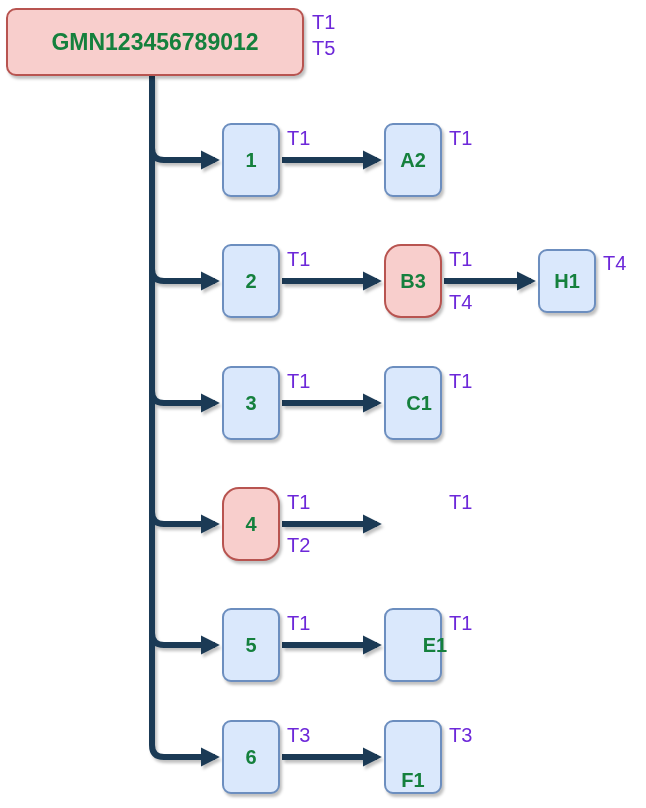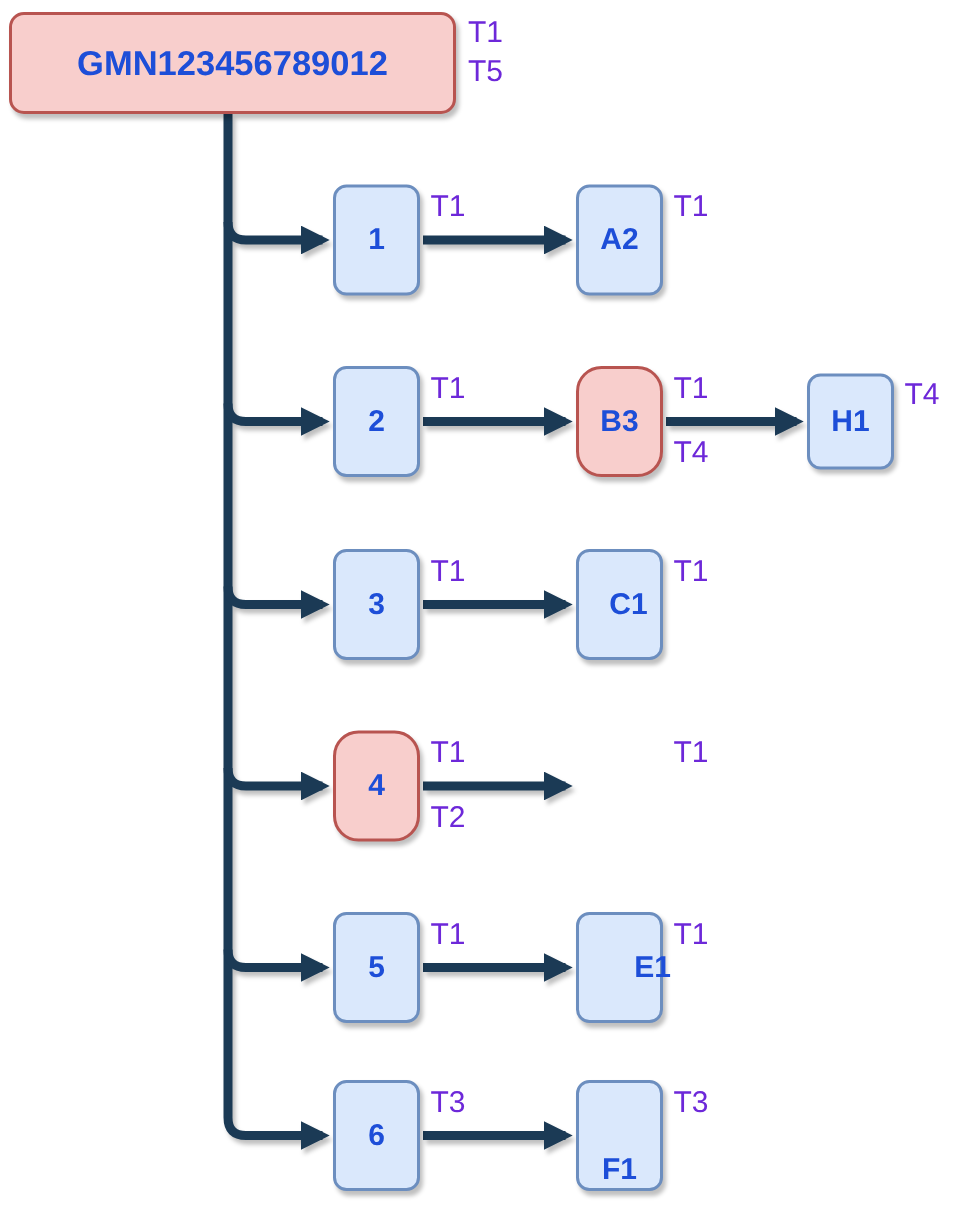--- a/index.html
+++ b/index.html
@@ -19,21 +19,21 @@
   .node {
     position: absolute;
     display: flex;
     align-items: center;
     justify-content: center;
     border: 2px solid #6c8ebf;
     background: #dae8fc;
     border-radius: 9px;
     font-weight: bold;
     font-size: 20px;
-    color: #1d4ed8;
+    color: #15803d;
     box-shadow: 2px 3px 3px rgba(0,0,0,0.25);
   }
   .node[data-style="red"] {
     background: #f8cecc;
     border-color: #b85450;
     border-radius: 17px;
   }
   .node.small { width: 58px; height: 74px; }
   .node.root {
     width: 298px;

